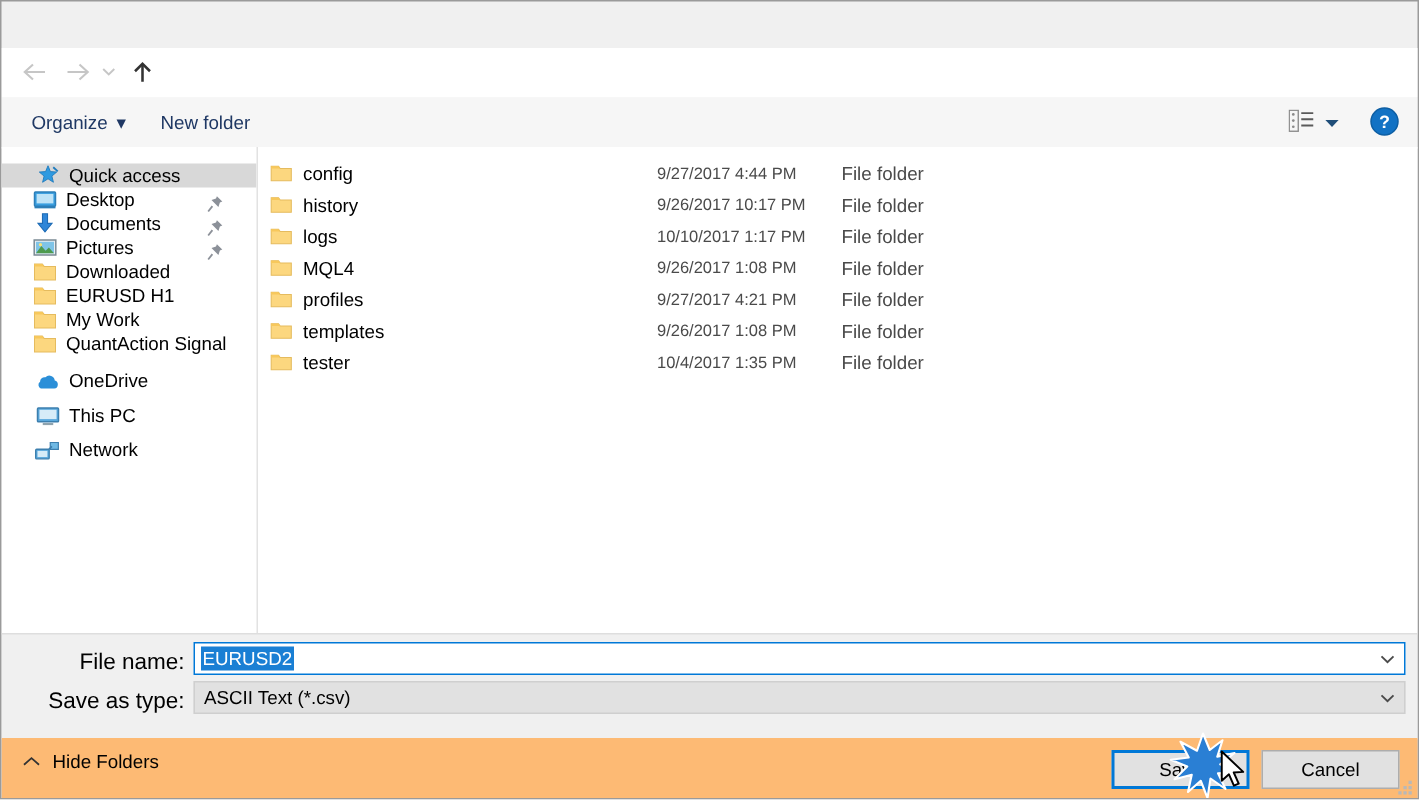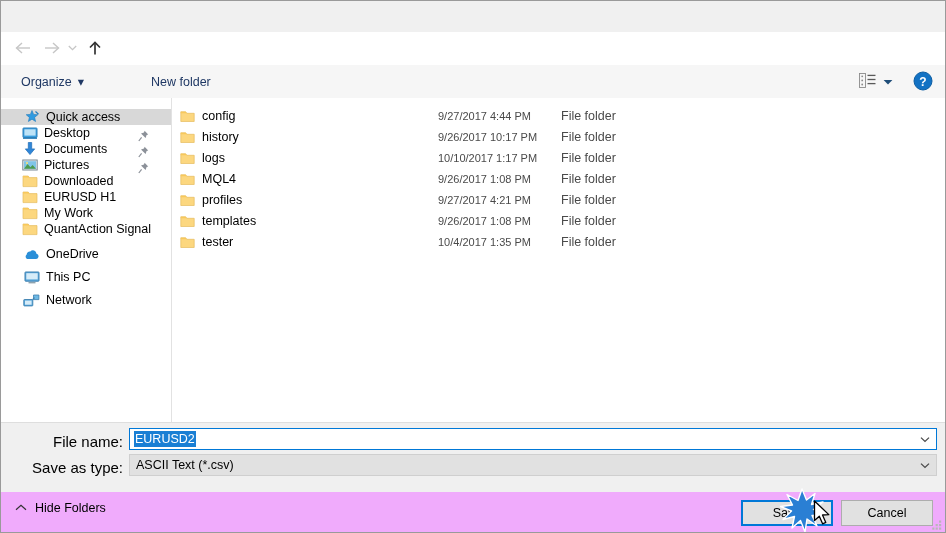--- a/index.html
+++ b/index.html
@@ -154,21 +154,21 @@
     position: absolute;
     top: 4px; height: 25px;
     display: flex; align-items: center;
     font-size: 12.5px;
     color: #1f3864;
     padding: 0 8px;
     cursor: default;
     white-space: nowrap;
   }
   #tb-organize { left: 12px; }
-  #tb-newfolder{ left: 98px; margin-left: 44px; }
+  #tb-newfolder{ left: 98px; }
   .tb-caret { margin-left: 6px; }
   #tb-viewmode {
     position: absolute;
     right: 48px; top: 4px;
     height: 25px;
     display: flex; align-items: center; gap: 7px;
     padding: 0 6px;
     cursor: default;
   }
   #tb-help {
@@ -253,21 +253,21 @@
     position: relative;
     height: 21px;
     display: flex;
     align-items: center;
     cursor: default;
     white-space: nowrap;
   }
   .cell-name {
     position: absolute;
     left: 8px;
-    display: flex; align-items: flex-end; gap: 7px;
+    display: flex; align-items: flex-start; gap: 7px;
     font-size: 12.5px;
     color: #000;
   }
   .cell-date {
     position: absolute;
     left: 266px;
     font-size: 11px;
     color: #4a4a4a;
   }
   .cell-type {
@@ -345,21 +345,21 @@
     width: 18px;
     display: flex; align-items: center; justify-content: center;
     cursor: default;
   }
 
   
   #footer {
     position: absolute;
     left: 0; top: 491px;
     width: 946px; height: 42px;
-    background: #f0abfc;
+    background: #fdba74;
   }
   #hide-folders {
     position: absolute;
     left: 14px; top: 9px;
     display: flex; align-items: center; gap: 8px;
     font-size: 12.5px;
     color: #000;
     cursor: default;
   }
   .dlgbtn {

